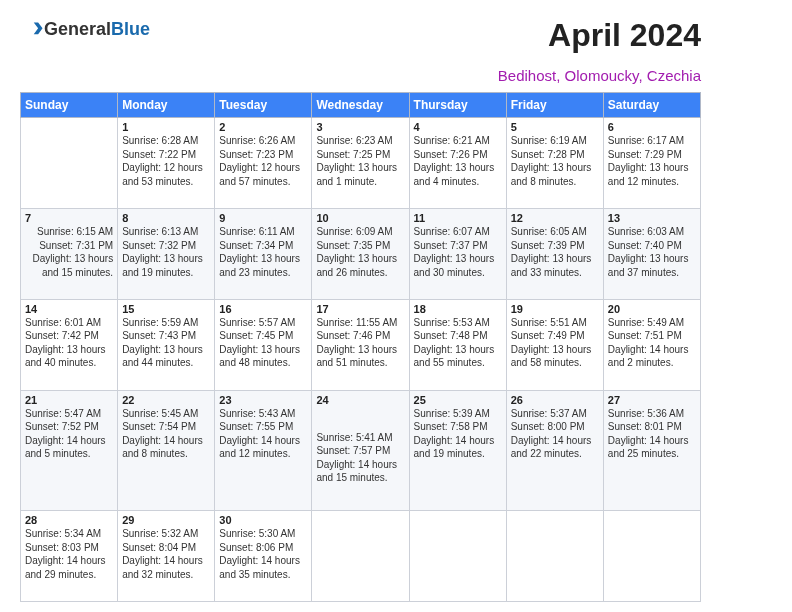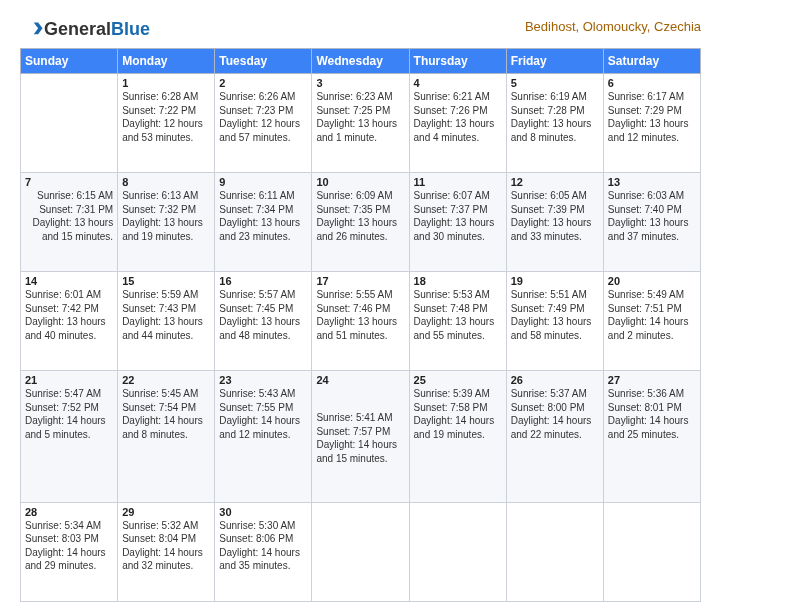--- a/index.html
+++ b/index.html
@@ -51,23 +51,23 @@
     .title-block {
       text-align: right;
     }
     .month-title {
       font-size: 32px;
       font-weight: bold;
       color: #222;
       line-height: 1.1;
     }
     .location {
-      font-size: 13px;
-      color: #a16207;
-      margin-top: 1px;
+      font-size: 15px;
+      color: #a21caf;
+      margin-top: 14px;
     }
     .calendar {
       width: 100%;
       border-collapse: collapse;
       flex: 1;
     }
     .calendar th {
       background: #3b82f6;
       color: #fff;
       font-size: 12px;
@@ -114,20 +114,21 @@
       <div class="logo-text">
         <svg class="logo-icon" viewBox="0 0 30 30">
           <rect x="0" y="0" width="30" height="30" fill="none"></rect>
           <polygon points="22,6 28,14 22,22 16,22 22,14 16,6" fill="#1a6aad"></polygon>
         </svg>
         <span class="logo-general">General</span>
           <span class="logo-blue">Blue</span>
       </div>
     </div>
     <div class="title-block">
+      <div class="month-title">April 2024</div>
       <div class="location">Bedihost, Olomoucky, Czechia</div>
     </div>
   </div>
 
   <table class="calendar">
     <thead>
       <tr id="thead-row">
           <th>Sunday</th>
           <th>Monday</th>
           <th>Tuesday</th>
@@ -251,21 +252,21 @@
           </td>
           <td>
             <span class="day-number">16</span>
             <div class="day-info" style="white-space: pre-line;">Sunrise: 5:57 AM
 Sunset: 7:45 PM
 Daylight: 13 hours
 and 48 minutes.</div>
           </td>
           <td>
             <span class="day-number">17</span>
-            <div class="day-info" style="white-space: pre-line;">Sunrise: 5:55 AM
+            <div class="day-info" style="white-space: pre-line;">Sunrise: 11:55 AM
 Sunset: 7:46 PM
 Daylight: 13 hours
 and 51 minutes.</div>
           </td>
           <td>
             <span class="day-number">18</span>
             <div class="day-info" style="white-space: pre-line;">Sunrise: 5:53 AM
 Sunset: 7:48 PM
 Daylight: 13 hours
 and 55 minutes.</div>

